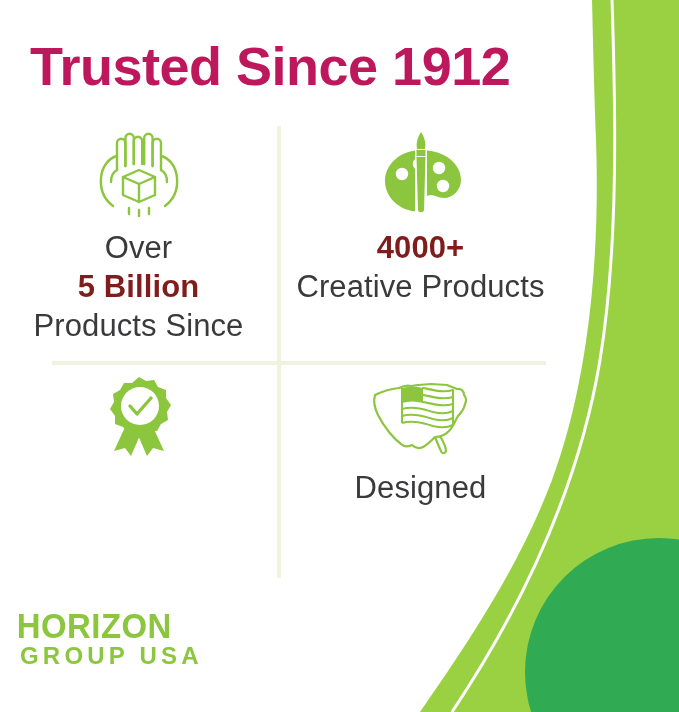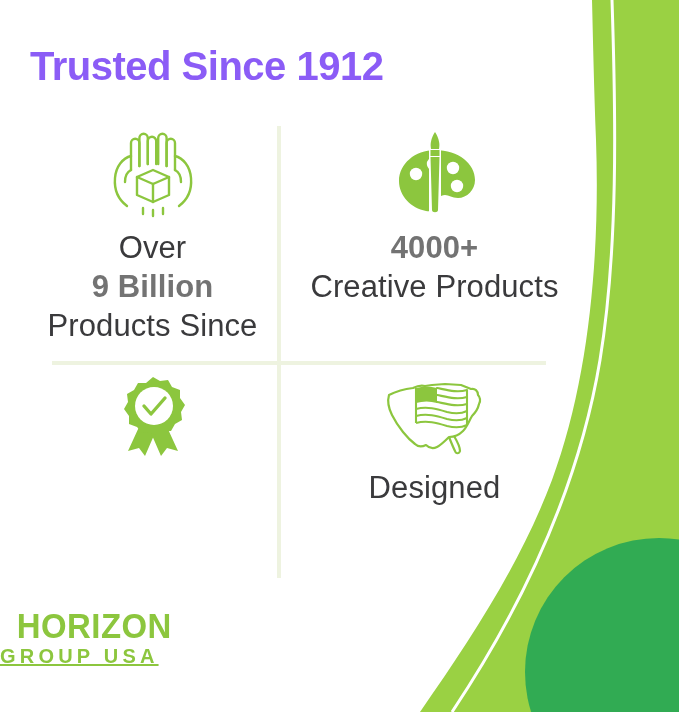--- a/index.html
+++ b/index.html
@@ -29,25 +29,25 @@
     height: 712px;
     pointer-events: none;
   }
 
   
   .headline {
     position: absolute;
     left: 30px;
     top: 36px;
     width: 540px;
-    font-size: 40px;
+    font-size: 54px;
     line-height: 60px;
     font-weight: bold;
     letter-spacing: -0.5px;
-    color: #8b5cf6;
+    color: #be185d;
     white-space: nowrap;
   }
 
   
   .grid {
     position: absolute;
     left: 0;
     top: 122px;
     width: 560px;
     height: 460px;
@@ -69,21 +69,20 @@
     height: 4px;
     background: #eef3e0;
   }
 
   .cell {
     position: absolute;
     width: 277px;
     display: flex;
     flex-direction: column;
     align-items: center;
-    margin-left: 14px;
   }
   .cell-tl { left: 0;    top: 4px; }
   .cell-tr { left: 282px; top: 4px; }
   .cell-bl { left: 0;    top: 250px; }
   .cell-br { left: 282px; top: 250px; }
 
   .icon-wrap {
     display: flex;
     align-items: center;
     justify-content: center;
@@ -94,44 +93,43 @@
 
   .cell-text {
     text-align: center;
     font-size: 31px;
     line-height: 39px;
     color: #3a3a3c;
     font-weight: normal;
     letter-spacing: 0.1px;
     white-space: nowrap;
   }
-  .cell-text .b { font-weight: bold; color: #737373; }
+  .cell-text .b { font-weight: bold; color: #7f1d1d; }
 
   
   .logo {
     position: absolute;
     left: 0;
     top: 608px;
     width: 560px;
     color: #8cc63e;
   }
   .logo-main {
     font-size: 35px;
     line-height: 36px;
     font-weight: bold;
     letter-spacing: 0.5px;
     transform: scaleX(0.94);
   }
   .logo-sub {
-    font-size: 20px;
+    font-size: 24px;
     line-height: 24px;
     font-weight: bold;
     letter-spacing: 4.2px;
-    padding-left: 0;
-    text-decoration: underline;
+    padding-left: 20px;
   }
 </style>
 </head>
 <body>
 
 <div id="poster">
 
   <svg class="bg-layer" viewBox="0 0 679 712" width="679" height="712" preserveAspectRatio="none">
 
     <path d="M 592 0 L 679 0 L 679 712 L 420 712 C 470 640 520 565 552 480 C 590 378 600 250 596 140 C 594 88 593 40 592 0 Z" fill="#9ad143"></path>
@@ -171,21 +169,21 @@
             <path d="M52 58 L52 76"></path>
 
             <path d="M42 82 L42 88"></path>
             <path d="M52 84 L52 90"></path>
             <path d="M62 82 L62 88"></path>
           </g>
         </svg>
       </div>
       <div class="cell-text">
         <div>Over</div>
-        <div class="b">9 Billion</div>
+        <div class="b">5 Billion</div>
         <div>Products Since</div>
       </div>
     </div>
 
     <div class="cell cell-tr">
       <div class="icon-wrap">
         <svg viewBox="0 0 104 92" width="104" height="92">
 
           <path d="M52 24 C76 24 92 38 92 54 C92 64 84 72 75 72 C69 72 66 69 62 69 C57 69 54 73 54 78 C54 84 48 86 43 85 C28 82 16 70 16 55 C16 38 32 24 52 24 Z" fill="#8cc63e"></path>
 

